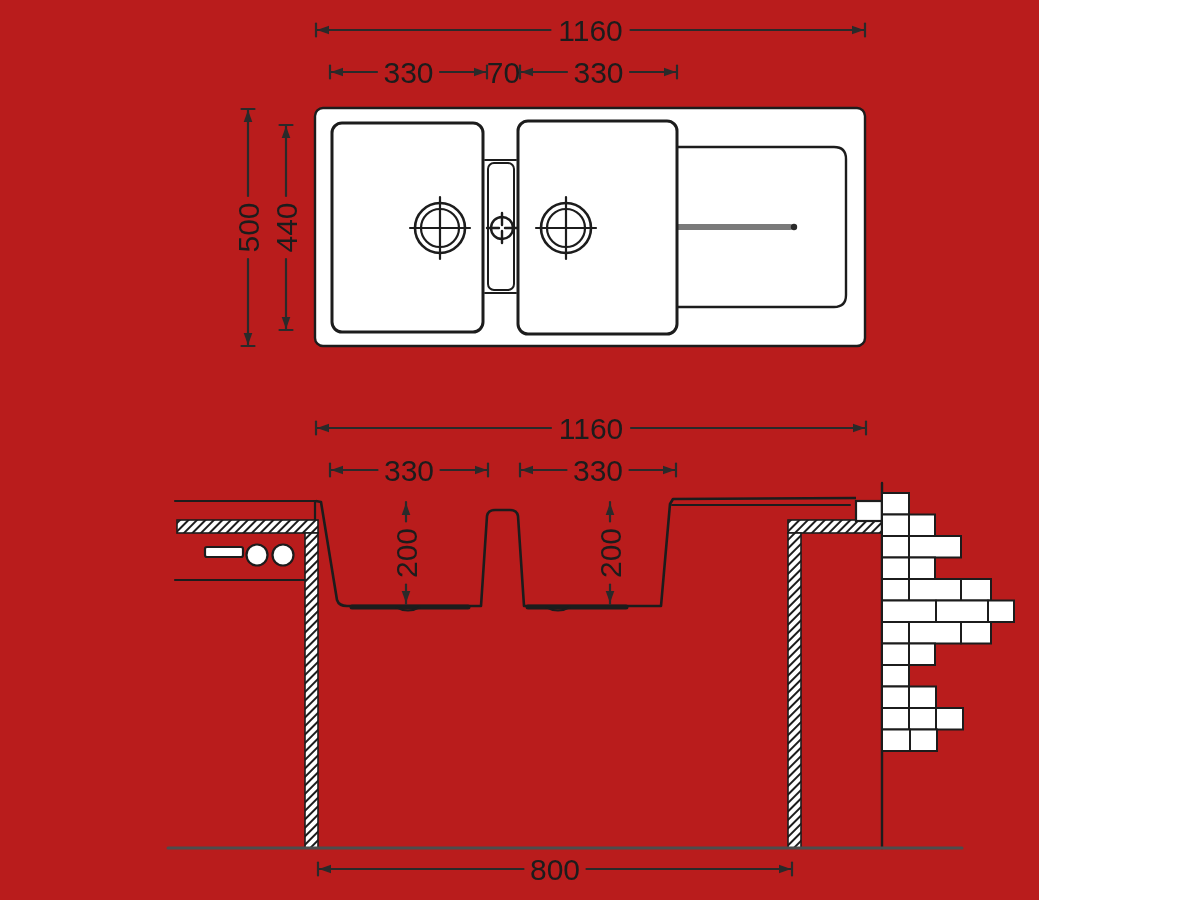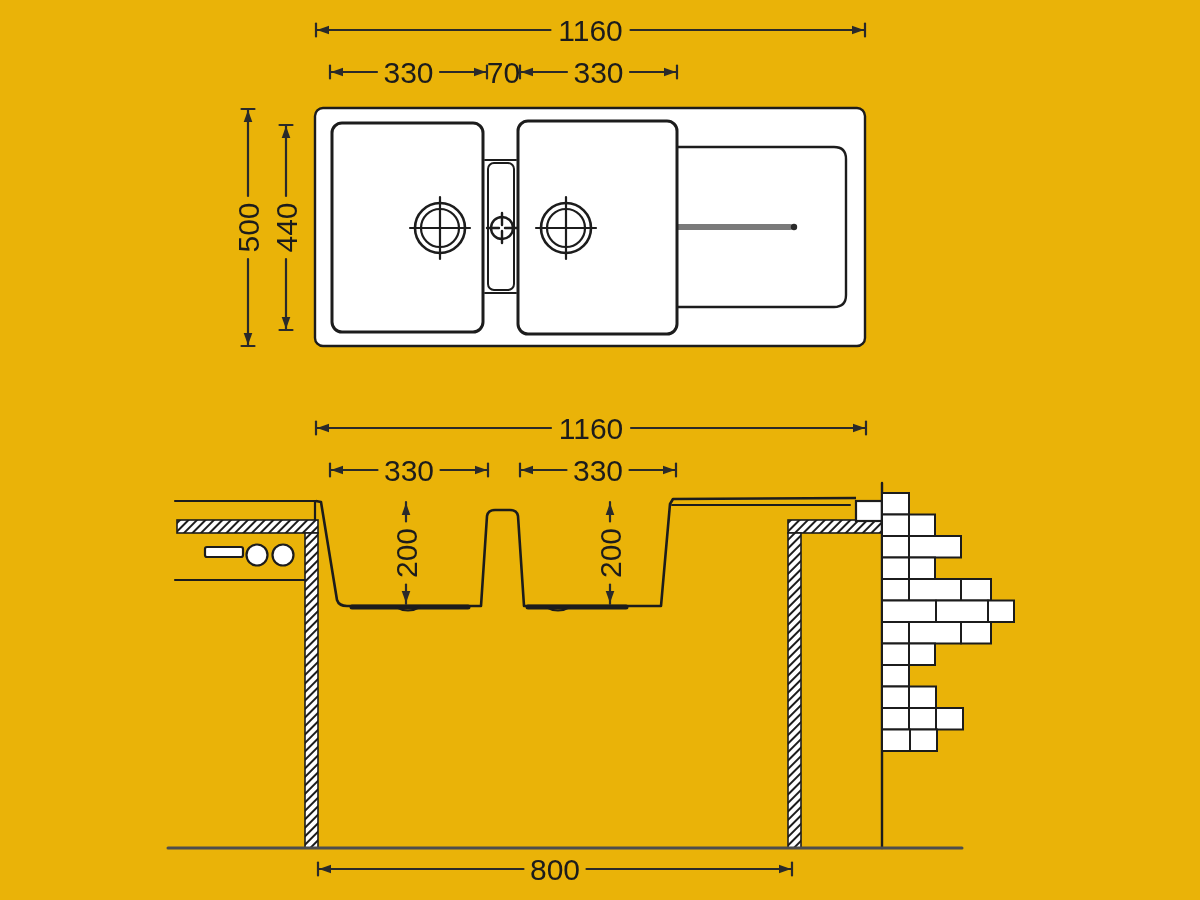--- a/index.html
+++ b/index.html
@@ -1,16 +1,16 @@
 <!DOCTYPE html>
 <html><head>
 <meta charset="utf-8">
 <style>
   html,body{margin:0;padding:0;background:#ffffff;}
-  .canvas{position:relative;width:1200px;height:900px;background:#eab308;overflow:hidden;
+  .canvas{position:relative;width:1039px;height:900px;background:#b91c1c;overflow:hidden;
           font-family:"Liberation Sans","DejaVu Sans",sans-serif;}
   svg{position:absolute;left:0;top:0;}
   text.dim{font-family:"Liberation Sans","DejaVu Sans",sans-serif;font-size:30px;fill:#1c1c1c;}
 </style>
 </head>
 <body>
 
 <div class="canvas">
   <svg id="dwg" width="1200" height="900" viewBox="0 0 1200 900">
     <defs>

